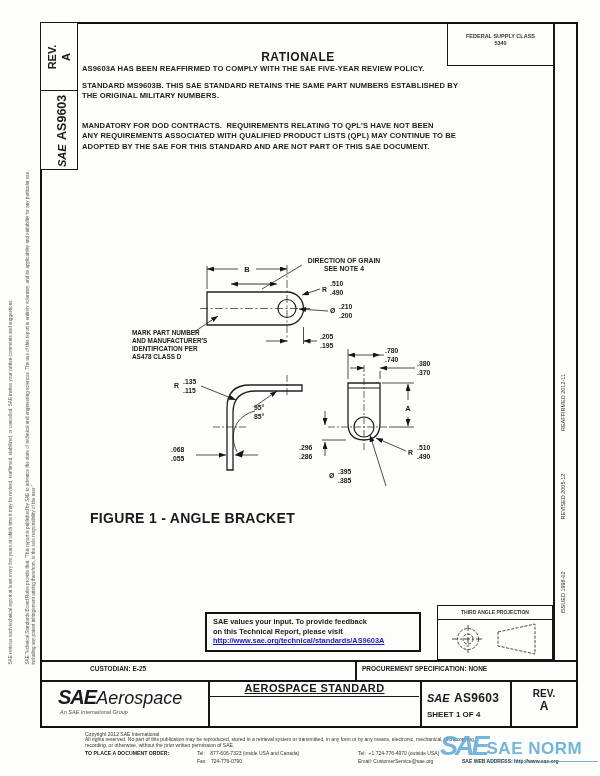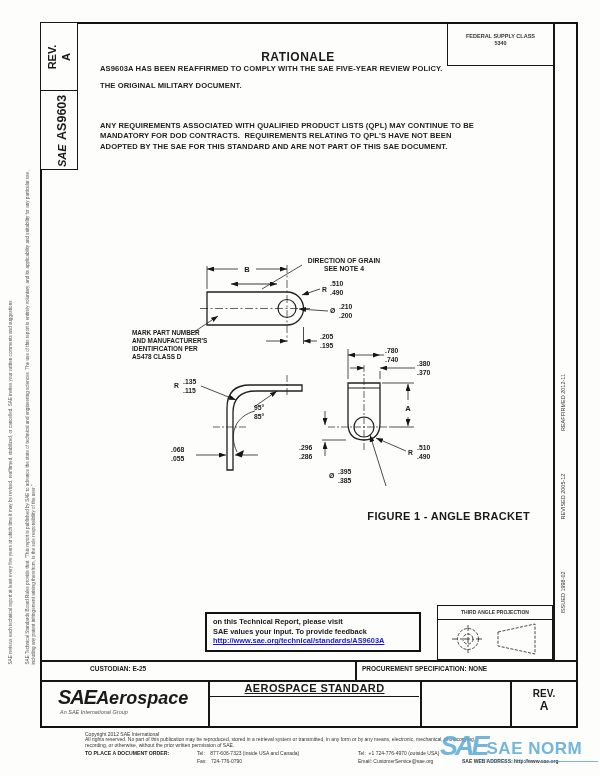--- a/index.html
+++ b/index.html
@@ -2,21 +2,21 @@
 <html><head>
 <meta charset="utf-8">
 <style>
   html,body{margin:0;padding:0;background:#fff;}
   #page{position:relative;width:600px;height:776px;background:#fdfdfc;overflow:hidden;
         font-family:"Liberation Sans",sans-serif;color:#1a1a1a;}
   .abs{position:absolute;}
   .line{position:absolute;background:#161616;}
   .box{position:absolute;border:1.5px solid #161616;box-sizing:border-box;background:#fdfdfc;}
   .vr{position:absolute;transform:rotate(-90deg);}
-  .para{position:absolute;left:100px;width:470px;font-size:7.6px;font-weight:700;
+  .para{position:absolute;left:82px;width:470px;font-size:7.6px;font-weight:700;
         letter-spacing:.1px;line-height:10.4px;color:#222;}
   .pline{white-space:pre;}
   .tiny{font-size:4.6px;line-height:5.5px;color:#555;}
   .dimtxt{font-size:6.8px;font-weight:600;fill:#1a1a1a;font-family:"Liberation Sans",sans-serif;}
   .big{font-size:7.6px;}
   svg{position:absolute;}
   .link{color:#1717d6;text-decoration:underline;}
   .wm{color:#5ba9d6;}
 </style>
 </head>
@@ -50,25 +50,26 @@
     <div>FEDERAL SUPPLY CLASS</div>
     <div>5340</div>
   </div>
 
   <div class="abs" style="left:78px;top:50px;width:440px;text-align:center;font-size:12px;font-weight:600;letter-spacing:.5px;">RATIONALE</div>
 
   <div class="para" style="top:64px;">
     <div class="pline">AS9603A HAS BEEN REAFFIRMED TO COMPLY WITH THE SAE FIVE-YEAR REVIEW POLICY.</div>
   </div>
   <div class="para" style="top:81px;">
-    <div class="pline">THE ORIGINAL MILITARY DOCUMENT.</div>
+    <div class="pline">STANDARD MS9603B. THIS SAE STANDARD RETAINS THE SAME PART NUMBERS ESTABLISHED BY</div>
+    <div class="pline">THE ORIGINAL MILITARY NUMBERS.</div>
   </div>
   <div class="para" style="top:121px;">
+    <div class="pline">MANDATORY FOR DOD CONTRACTS.  REQUIREMENTS RELATING TO QPL'S HAVE NOT BEEN</div>
     <div class="pline">ANY REQUIREMENTS ASSOCIATED WITH QUALIFIED PRODUCT LISTS (QPL) MAY CONTINUE TO BE</div>
-    <div class="pline">MANDATORY FOR DOD CONTRACTS.  REQUIREMENTS RELATING TO QPL'S HAVE NOT BEEN</div>
     <div class="pline">ADOPTED BY THE SAE FOR THIS STANDARD AND ARE NOT PART OF THIS SAE DOCUMENT.</div>
   </div>
 
   <svg style="left:78px;top:245px;" width="475" height="292" viewBox="0 0 475 292">
     <defs>
       <marker id="ae" markerWidth="7" markerHeight="5" refX="7" refY="2.5" orient="auto" markerUnits="userSpaceOnUse">
         <path d="M0 0 L7 2.5 L0 5 Z" fill="#161616"></path>
       </marker>
       <marker id="as" markerWidth="7" markerHeight="5" refX="0" refY="2.5" orient="auto" markerUnits="userSpaceOnUse">
         <path d="M7 0 L0 2.5 L7 5 Z" fill="#161616"></path>
@@ -155,25 +156,25 @@
       <text class="dimtxt" x="221" y="214">.286</text>
       <text class="dimtxt" x="330" y="210">R</text>
       <text class="dimtxt" x="339" y="205">.510</text>
       <text class="dimtxt" x="339" y="214">.490</text>
       <text class="dimtxt" x="251" y="233">Ø</text>
       <text class="dimtxt" x="260" y="229">.395</text>
       <text class="dimtxt" x="260" y="238">.385</text>
     </g>
   </svg>
 
-  <div class="abs" style="left:90px;top:510px;width:440px;text-align:right;font-size:11px;font-weight:700;letter-spacing:.3px;">FIGURE 1 - ANGLE BRACKET</div>
+  <div class="abs" style="left:90px;top:510px;width:440px;text-align:left;font-size:14px;font-weight:700;letter-spacing:.3px;">FIGURE 1 - ANGLE BRACKET</div>
 
   <div class="abs" style="left:205px;top:612px;width:216px;height:40px;border:2px solid #111;box-sizing:border-box;padding:3px 6px;font-size:7.4px;font-weight:700;line-height:9.6px;">
+    <div>SAE values your input. To provide feedback</div>
     <div>on this Technical Report, please visit</div>
-    <div>SAE values your input. To provide feedback</div>
     <div class="link">http://www.sae.org/technical/standards/AS9603A</div>
   </div>
 
   <div class="abs" style="left:437px;top:605px;width:116px;height:55px;border:1.5px solid #161616;box-sizing:border-box;">
     <div style="height:13px;border-bottom:1.5px solid #161616;text-align:center;font-size:5px;font-weight:600;line-height:13px;color:#333;">THIRD ANGLE PROJECTION</div>
     <svg width="113" height="38" viewBox="0 0 113 38" style="position:static;">
       <g stroke="#333" fill="none" stroke-width=".9">
         <circle cx="30" cy="19" r="5" stroke-dasharray="3 1.5"></circle>
         <circle cx="30" cy="19" r="10.5" stroke-dasharray="3 1.5"></circle>
         <path d="M14 19 H46" stroke-dasharray="6 2 2 2"></path>
@@ -188,31 +189,38 @@
   <div class="abs" style="left:90px;top:665px;font-size:6.5px;font-weight:600;">CUSTODIAN: E-25</div>
   <div class="abs" style="left:362px;top:665px;font-size:6.5px;font-weight:600;">PROCUREMENT SPECIFICATION: NONE</div>
 
   <div class="line" style="left:40px;top:680px;width:538px;height:1.5px;"></div>
   <div class="line" style="left:208px;top:680px;width:1.5px;height:48px;"></div>
   <div class="line" style="left:420px;top:680px;width:1.5px;height:48px;"></div>
   <div class="line" style="left:510px;top:680px;width:1.5px;height:48px;"></div>
 
   <div class="abs" style="left:44px;top:686px;width:160px;">
     <div style="padding-left:14px;white-space:nowrap;">
-      <span style="font-style:italic;font-weight:900;font-size:20px;letter-spacing:-1px;">SAE</span><span style="font-style:italic;font-weight:700;font-size:18px;">Aerospace</span>
+      <span style="font-style:italic;font-weight:900;font-size:20px;letter-spacing:-1px;">SAE</span><span style="font-style:italic;font-weight:400;font-size:18px;">Aerospace</span>
     </div>
     <div style="padding-left:16px;font-size:5.5px;font-style:italic;color:#555;">An SAE International Group</div>
   </div>
 
   <div class="abs" style="left:210px;top:681px;width:209px;height:46px;">
     <div style="height:15px;border-bottom:1.5px solid #161616;text-align:center;font-size:11px;font-weight:700;letter-spacing:.4px;line-height:15px;text-decoration:underline;">AEROSPACE STANDARD</div>
     <div style="text-align:center;font-size:7.2px;font-weight:600;line-height:9.5px;padding-top:4px;">
     </div>
   </div>
 
+  <div class="abs" style="left:427px;top:688px;">
+    <div style="white-space:nowrap;">
+      <span style="font-style:italic;font-weight:900;font-size:11px;">SAE</span>
+      <span style="font-weight:700;font-size:12px;letter-spacing:.3px;">AS9603</span>
+    </div>
+    <div style="font-size:8px;font-weight:600;margin-top:4px;">SHEET 1 OF 4</div>
+  </div>
 
   <div class="abs" style="left:511px;top:688px;width:66px;text-align:center;">
     <div style="font-size:10px;font-weight:700;">REV.</div>
     <div style="font-size:12px;font-weight:700;">A</div>
   </div>
 
   <div class="abs" style="left:85px;top:731px;font-size:5px;color:#333;">Copyright 2012 SAE International</div>
   <div class="abs" style="left:85px;top:737px;width:495px;font-size:5px;color:#333;line-height:5.6px;">
     <div>All rights reserved. No part of this publication may be reproduced, stored in a retrieval system or transmitted, in any form or by any means, electronic, mechanical, photocopying,</div>
     <div>recording, or otherwise, without the prior written permission of SAE.</div>

